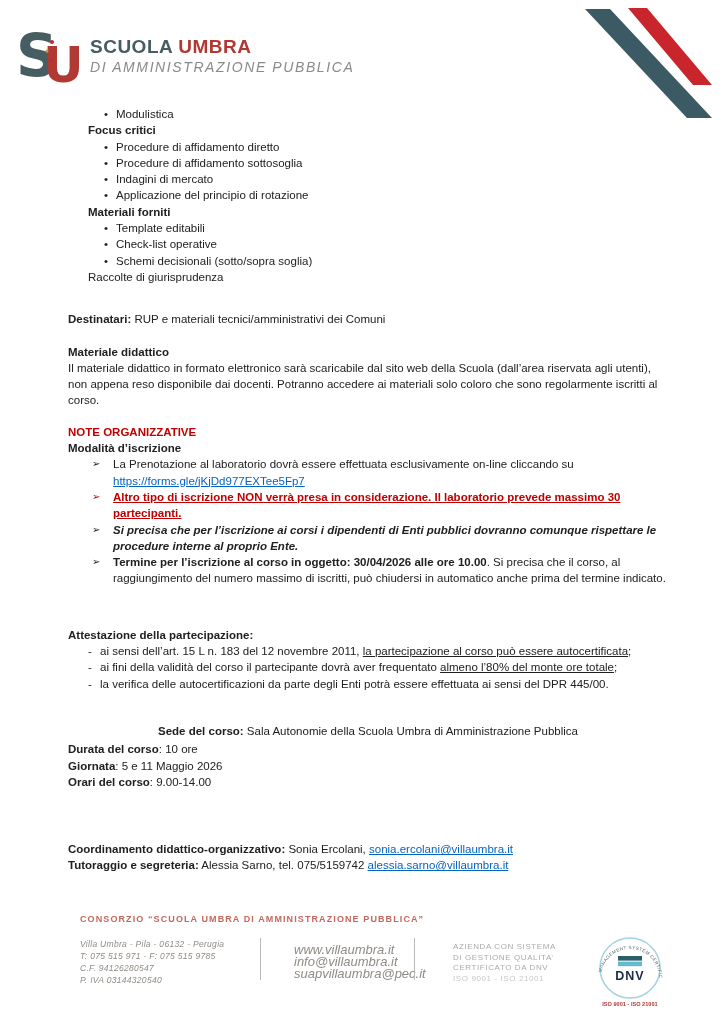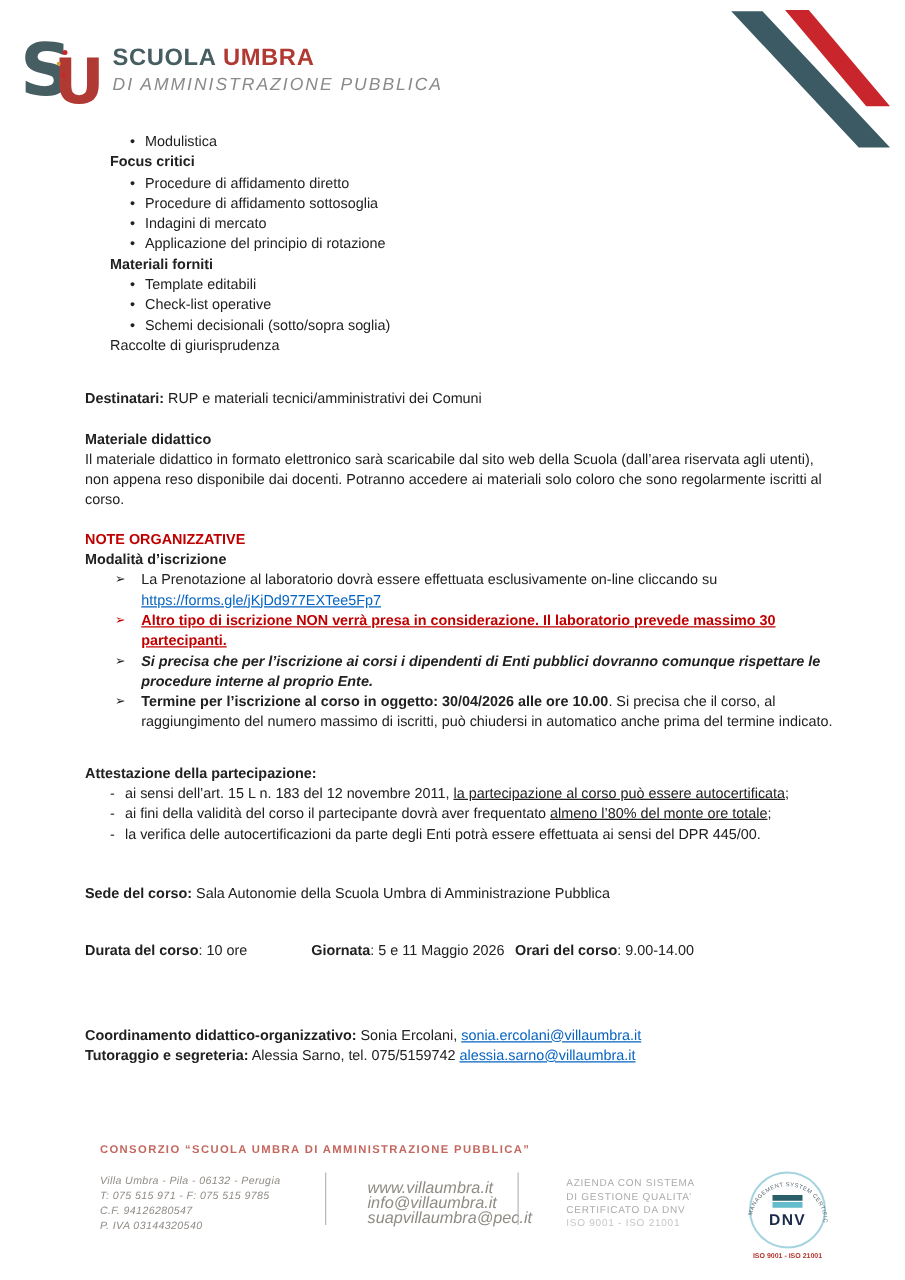--- a/index.html
+++ b/index.html
@@ -35,27 +35,27 @@
 
   .sec-note { margin-top:15px; }
   .red { color:#C00000; }
   .link { color:#0563C1; text-decoration:underline; }
   .arrow-row { display:flex; padding-left:24px; }
   .arrow { flex:0 0 21px; font-size:10px; line-height:16.3px; }
   .arrow-text { flex:1; }
   .u { text-decoration:underline; }
   .bi { font-weight:bold; font-style:italic; }
 
-  .sec-attest { margin-top:24px; }
+  .sec-attest { margin-top:40px; }
   .dash-row { display:flex; padding-left:20px; }
   .dash { flex:0 0 12px; }
   .dash-text { flex:1; }
 
-  .sec-sede { margin-top:31px; }
-  .sec-durata { margin-top:30px; display:flex; }
+  .sec-sede { margin-top:31px;text-align:center; }
+  .sec-durata { margin-top:2px; display:flex;flex-direction:column; }
   .col-durata { width:181px; }
   .col-giornata { width:163px; }
 
   .sec-contatti { margin-top:51px; }
 
   a { cursor:pointer; }
 
   
   .footer { position:absolute; left:0; top:914px; width:724px; }
   .footer-heading {

